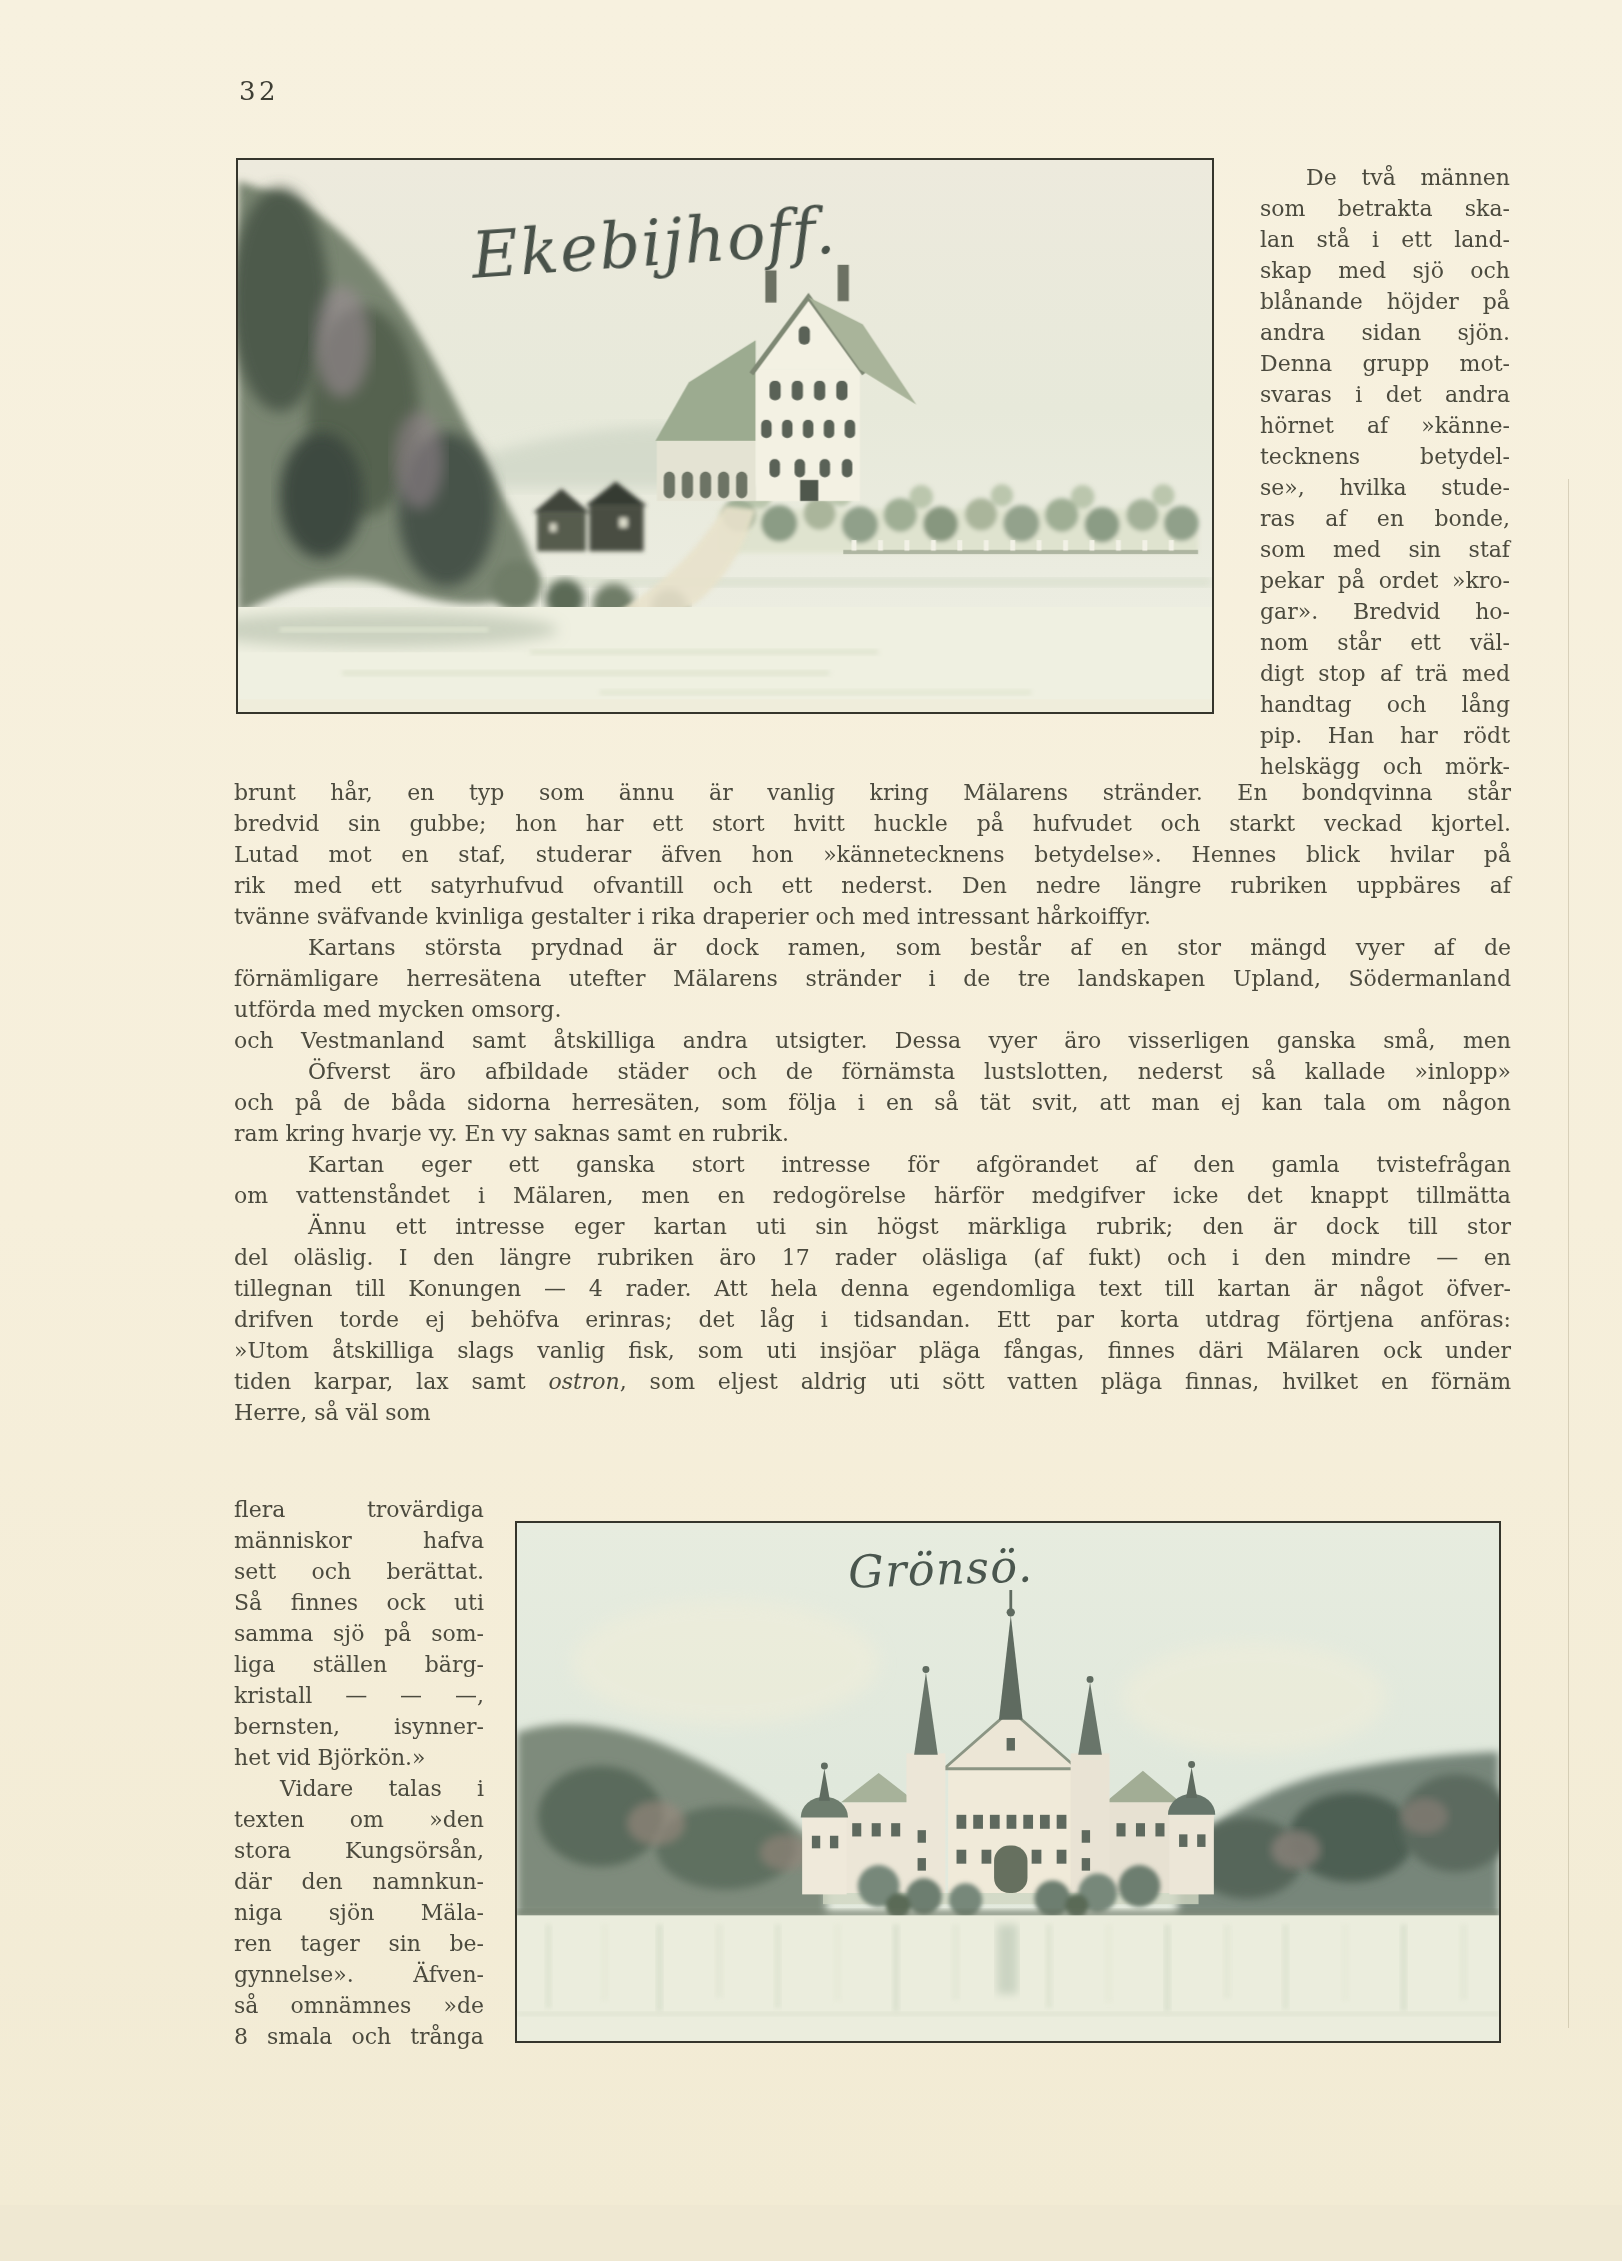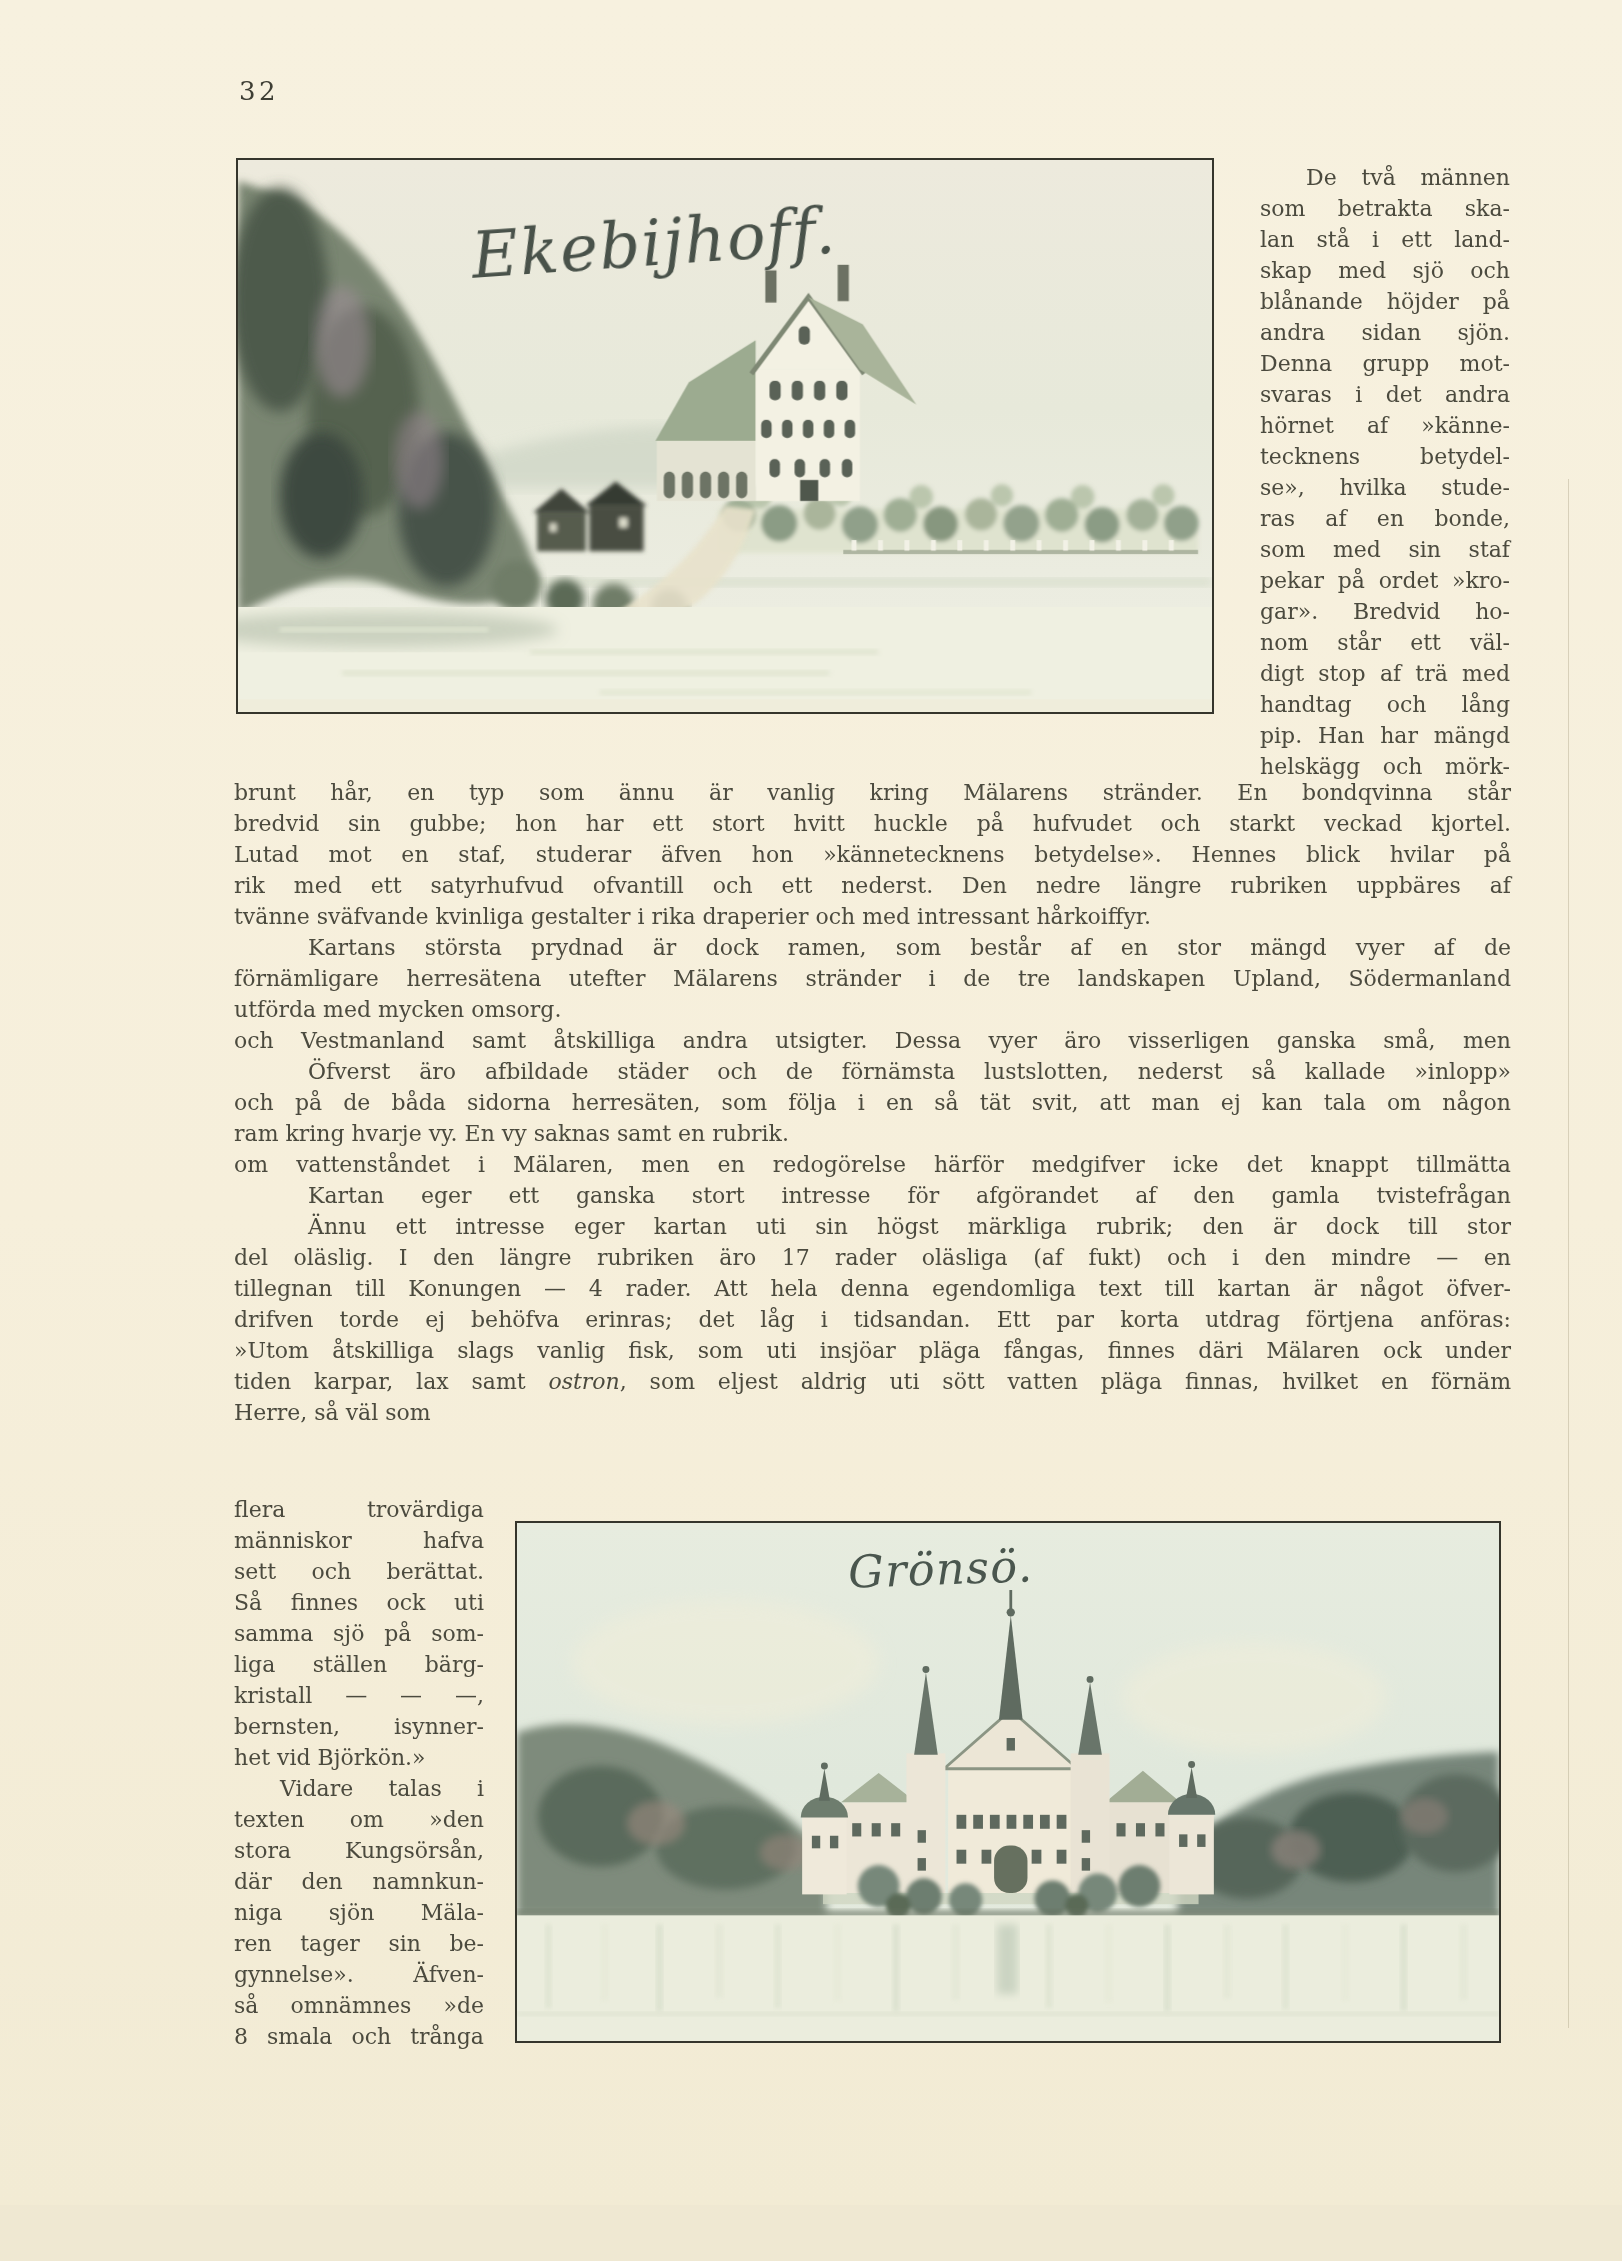--- a/index.html
+++ b/index.html
@@ -189,39 +189,39 @@
       <div class="tline">hörnet af »känne-</div>
       <div class="tline">tecknens betydel-</div>
       <div class="tline">se», hvilka stude-</div>
       <div class="tline">ras af en bonde,</div>
       <div class="tline">som med sin staf</div>
       <div class="tline">pekar på ordet »kro-</div>
       <div class="tline">gar». Bredvid ho-</div>
       <div class="tline">nom står ett väl-</div>
       <div class="tline">digt stop af trä med</div>
       <div class="tline">handtag och lång</div>
-      <div class="tline">pip. Han har mängd</div>
+      <div class="tline">pip. Han har rödt</div>
       <div class="tline">helskägg och mörk-</div>
     </div>
 
   <div class="textcol main-block">
       <div class="tline">brunt hår, en typ som ännu är vanlig kring Mälarens stränder. En bondqvinna står</div>
       <div class="tline">bredvid sin gubbe; hon har ett stort hvitt huckle på hufvudet och starkt veckad kjortel.</div>
       <div class="tline">Lutad mot en staf, studerar äfven hon »kännetecknens betydelse». Hennes blick hvilar på</div>
       <div class="tline">rik med ett satyrhufvud ofvantill och ett nederst. Den nedre längre rubriken uppbäres af</div>
       <div class="tline lastline">tvänne sväfvande kvinliga gestalter i rika draperier och med intressant hårkoiffyr.</div>
       <div class="tline indent">Kartans största prydnad är dock ramen, som består af en stor mängd vyer af de</div>
       <div class="tline">förnämligare herresätena utefter Mälarens stränder i de tre landskapen Upland, Södermanland</div>
       <div class="tline lastline">utförda med mycken omsorg.</div>
       <div class="tline">och Vestmanland samt åtskilliga andra utsigter. Dessa vyer äro visserligen ganska små, men</div>
       <div class="tline indent">Öfverst äro afbildade städer och de förnämsta lustslotten, nederst så kallade »inlopp»</div>
       <div class="tline">och på de båda sidorna herresäten, som följa i en så tät svit, att man ej kan tala om någon</div>
       <div class="tline lastline">ram kring hvarje vy. En vy saknas samt en rubrik.</div>
+      <div class="tline indent">Kartan eger ett ganska stort intresse för afgörandet af den gamla tvistefrågan</div>
       <div class="tline">om vattenståndet i Mälaren, men en redogörelse härför medgifver icke det knappt tillmätta</div>
-      <div class="tline indent">Kartan eger ett ganska stort intresse för afgörandet af den gamla tvistefrågan</div>
       <div class="tline indent">Ännu ett intresse eger kartan uti sin högst märkliga rubrik; den är dock till stor</div>
       <div class="tline">del oläslig. I den längre rubriken äro 17 rader oläsliga (af fukt) och i den mindre — en</div>
       <div class="tline">tillegnan till Konungen — 4 rader. Att hela denna egendomliga text till kartan är något öfver-</div>
       <div class="tline">drifven torde ej behöfva erinras; det låg i tidsandan. Ett par korta utdrag förtjena anföras:</div>
       <div class="tline">»Utom åtskilliga slags vanlig fisk, som uti insjöar pläga fångas, finnes däri Mälaren ock under</div>
       <div class="tline"><span>tiden karpar, lax samt </span><span class="ital">ostron</span><span>, som eljest aldrig uti sött vatten pläga finnas, hvilket en förnäm</span></div>
       <div class="tline lastline">Herre, så väl som</div>
     </div>
 
   <div class="textcol col-left">

